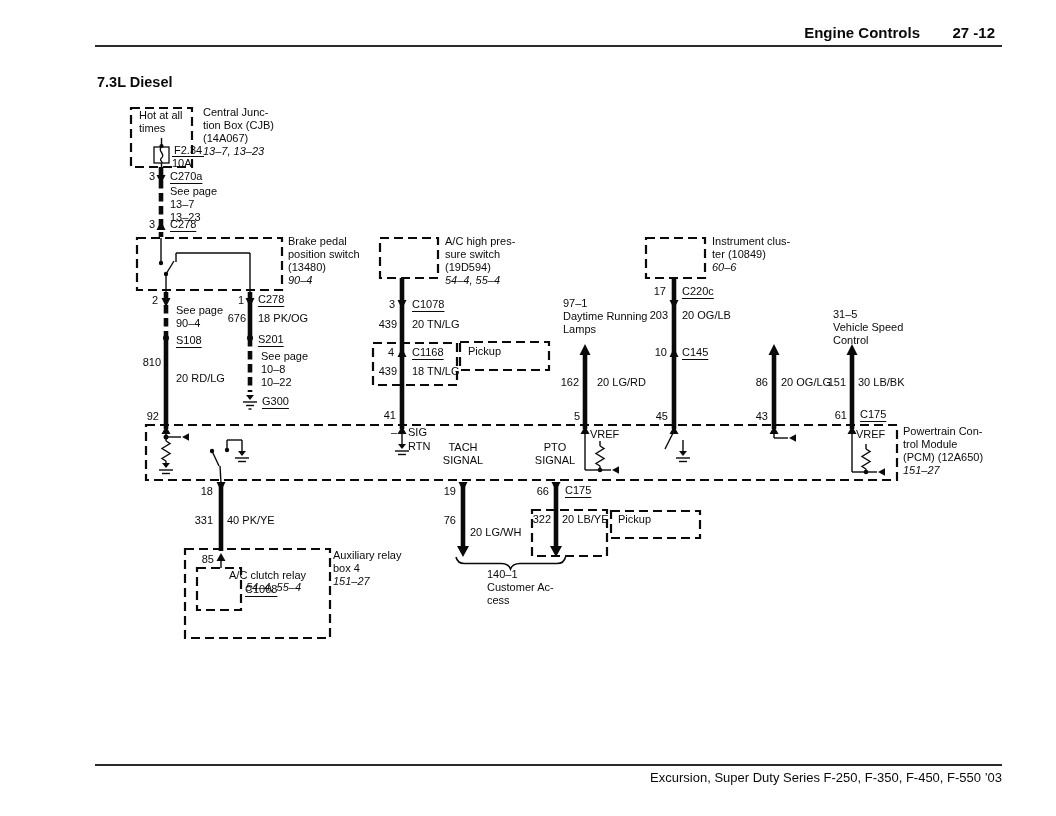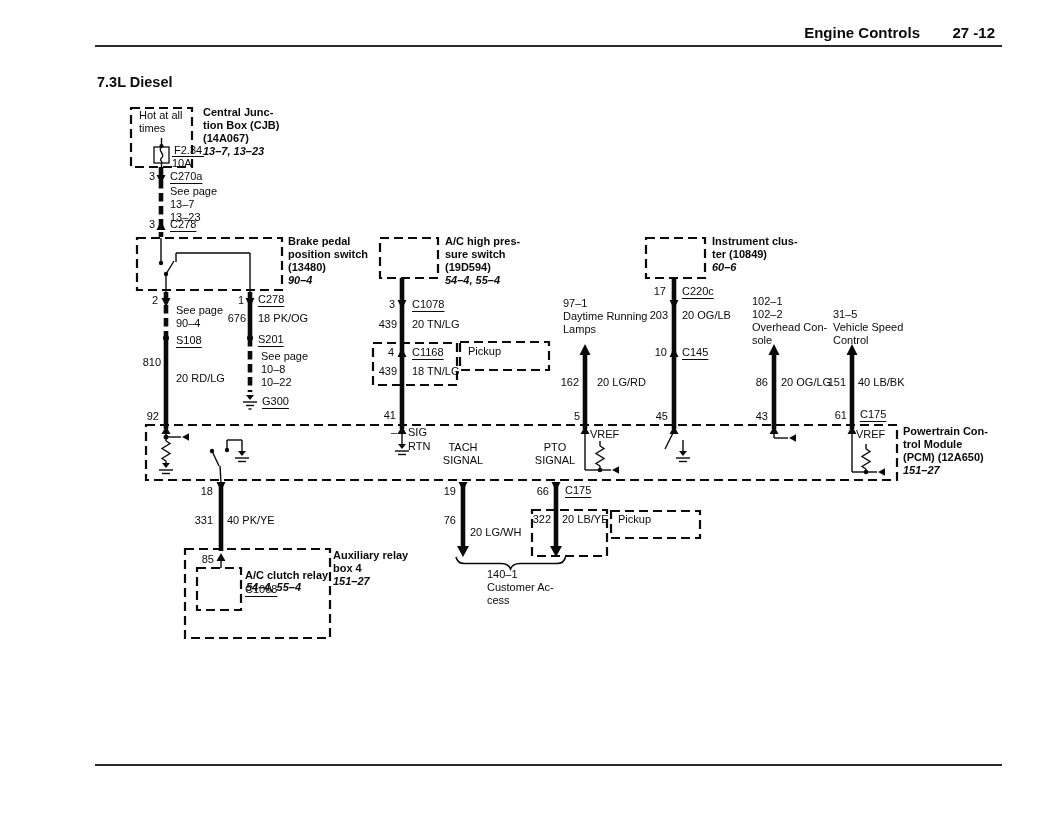--- a/index.html
+++ b/index.html
@@ -1,19 +1,19 @@
 <!DOCTYPE html>
 <html><head>
 <meta charset="utf-8">
 <style>
   html,body{margin:0;padding:0;background:#e8e8e8}
   .page{position:relative;width:1056px;height:816px;background:#ffffff;
         font-family:"Liberation Sans",sans-serif;color:#0a0a0a;overflow:hidden}
   .t{position:absolute;font-size:11px;line-height:13px;white-space:pre-line}
-  .b{font-weight:bold}
+  .b{font-weight:normal}
   .i{font-style:italic}
   .u{text-decoration:underline;text-underline-offset:2.5px;text-decoration-thickness:1.2px}
   .ctr{text-align:center}
   .hdr{font-size:15px;line-height:18px;font-weight:bold;white-space:nowrap}
   .ftr{font-size:13px;line-height:16px;white-space:nowrap}
   .title{font-size:14.5px;line-height:17px;font-weight:bold}
   .rule{position:absolute;background:#2a2a2a}
   svg.art{position:absolute;left:0;top:0}
   .dbox{fill:none;stroke:#0a0a0a;stroke-width:2.2;stroke-dasharray:9 5}
   .w{stroke:#0a0a0a;stroke-width:4.6;fill:none}
@@ -24,20 +24,21 @@
 </head>
 <body>
 
 <div class="page">
 
   <div class="t hdr" style="right:136px;top:24px">Engine Controls</div>
   <div class="t hdr" style="right:61px;top:24px">27 -12</div>
   <div class="rule" style="left:95px;top:45px;width:907px;height:2px"></div>
   <div class="t title" style="left:97px;top:74px">7.3L Diesel</div>
   <div class="rule" style="left:95px;top:764px;width:907px;height:2px"></div>
+  <div class="t ftr" style="right:54px;top:770px">Excursion, Super Duty Series F-250, F-350, F-450, F-550 ’03</div>
 
   <svg class="art" width="1056" height="816" viewBox="0 0 1056 816">
 
     <g>
       <rect class="dbox" x="131" y="108" width="61" height="59"></rect>
       <rect class="dbox" x="137" y="238" width="145" height="52"></rect>
       <rect class="dbox" x="380" y="238" width="58" height="40"></rect>
       <rect class="dbox" x="373" y="343" width="84" height="42"></rect>
       <rect class="dbox" x="460" y="342" width="89" height="28"></rect>
       <rect class="dbox" x="646" y="238" width="59" height="40"></rect>
@@ -259,33 +260,29 @@
 ter (10849)</div>
   <div class="t b i" style="left:712px;top:261px">60–6</div>
   <div class="t" style="right:390px;top:285px">17</div>
   <div class="t u" style="left:682px;top:285px">C220c</div>
   <div class="t" style="right:388px;top:309px">203</div>
   <div class="t" style="left:682px;top:309px">20 OG/LB</div>
   <div class="t" style="right:389px;top:346px">10</div>
   <div class="t u" style="left:682px;top:346px">C145</div>
   <div class="t" style="right:388px;top:410px">45</div>
 
-  <div class="t" style="left:752px;top:295px">102–1
-102–2
-Overhead Con-
-sole</div>
   <div class="t" style="right:288px;top:376px">86</div>
   <div class="t" style="left:781px;top:376px">20 OG/LG</div>
   <div class="t" style="right:288px;top:410px">43</div>
 
   <div class="t" style="left:833px;top:308px">31–5
 Vehicle Speed
 Control</div>
   <div class="t" style="right:210px;top:376px">151</div>
-  <div class="t" style="left:858px;top:376px">40 LB/BK</div>
+  <div class="t" style="left:858px;top:376px">30 LB/BK</div>
   <div class="t" style="right:209px;top:409px">61</div>
   <div class="t u" style="left:860px;top:408px">C175</div>
 
   <div class="t b" style="left:903px;top:425px">Powertrain Con-
 trol Module
 (PCM) (12A650)</div>
   <div class="t b i" style="left:903px;top:464px">151–27</div>
   <div class="t" style="left:391px;top:426px">–</div>
   <div class="t" style="left:408px;top:426px">SIG</div>
   <div class="t" style="left:408px;top:440px">RTN</div>
@@ -294,21 +291,21 @@
   <div class="t ctr" style="left:441px;top:441px;width:44px">TACH
 SIGNAL</div>
   <div class="t ctr" style="left:533px;top:441px;width:44px">PTO
 SIGNAL</div>
 
   <div class="t" style="right:843px;top:485px">18</div>
   <div class="t" style="right:843px;top:514px">331</div>
   <div class="t" style="left:227px;top:514px">40 PK/YE</div>
   <div class="t" style="right:842px;top:553px">85</div>
   <div class="t u" style="left:245px;top:583px">C1008</div>
-  <div class="t b" style="left:245px;top:569px">A/C clutch relay</div>
+  <div class="t b" style="left:229px;top:569px">A/C clutch relay</div>
   <div class="t b i" style="left:246px;top:581px">54–4, 55–4</div>
   <div class="t b" style="left:333px;top:549px">Auxiliary relay
 box 4</div>
   <div class="t b i" style="left:333px;top:575px">151–27</div>
 
   <div class="t" style="right:600px;top:485px">19</div>
   <div class="t" style="right:600px;top:514px">76</div>
   <div class="t" style="left:470px;top:526px">20 LG/WH</div>
   <div class="t" style="right:507px;top:485px">66</div>
   <div class="t u" style="left:565px;top:484px">C175</div>

